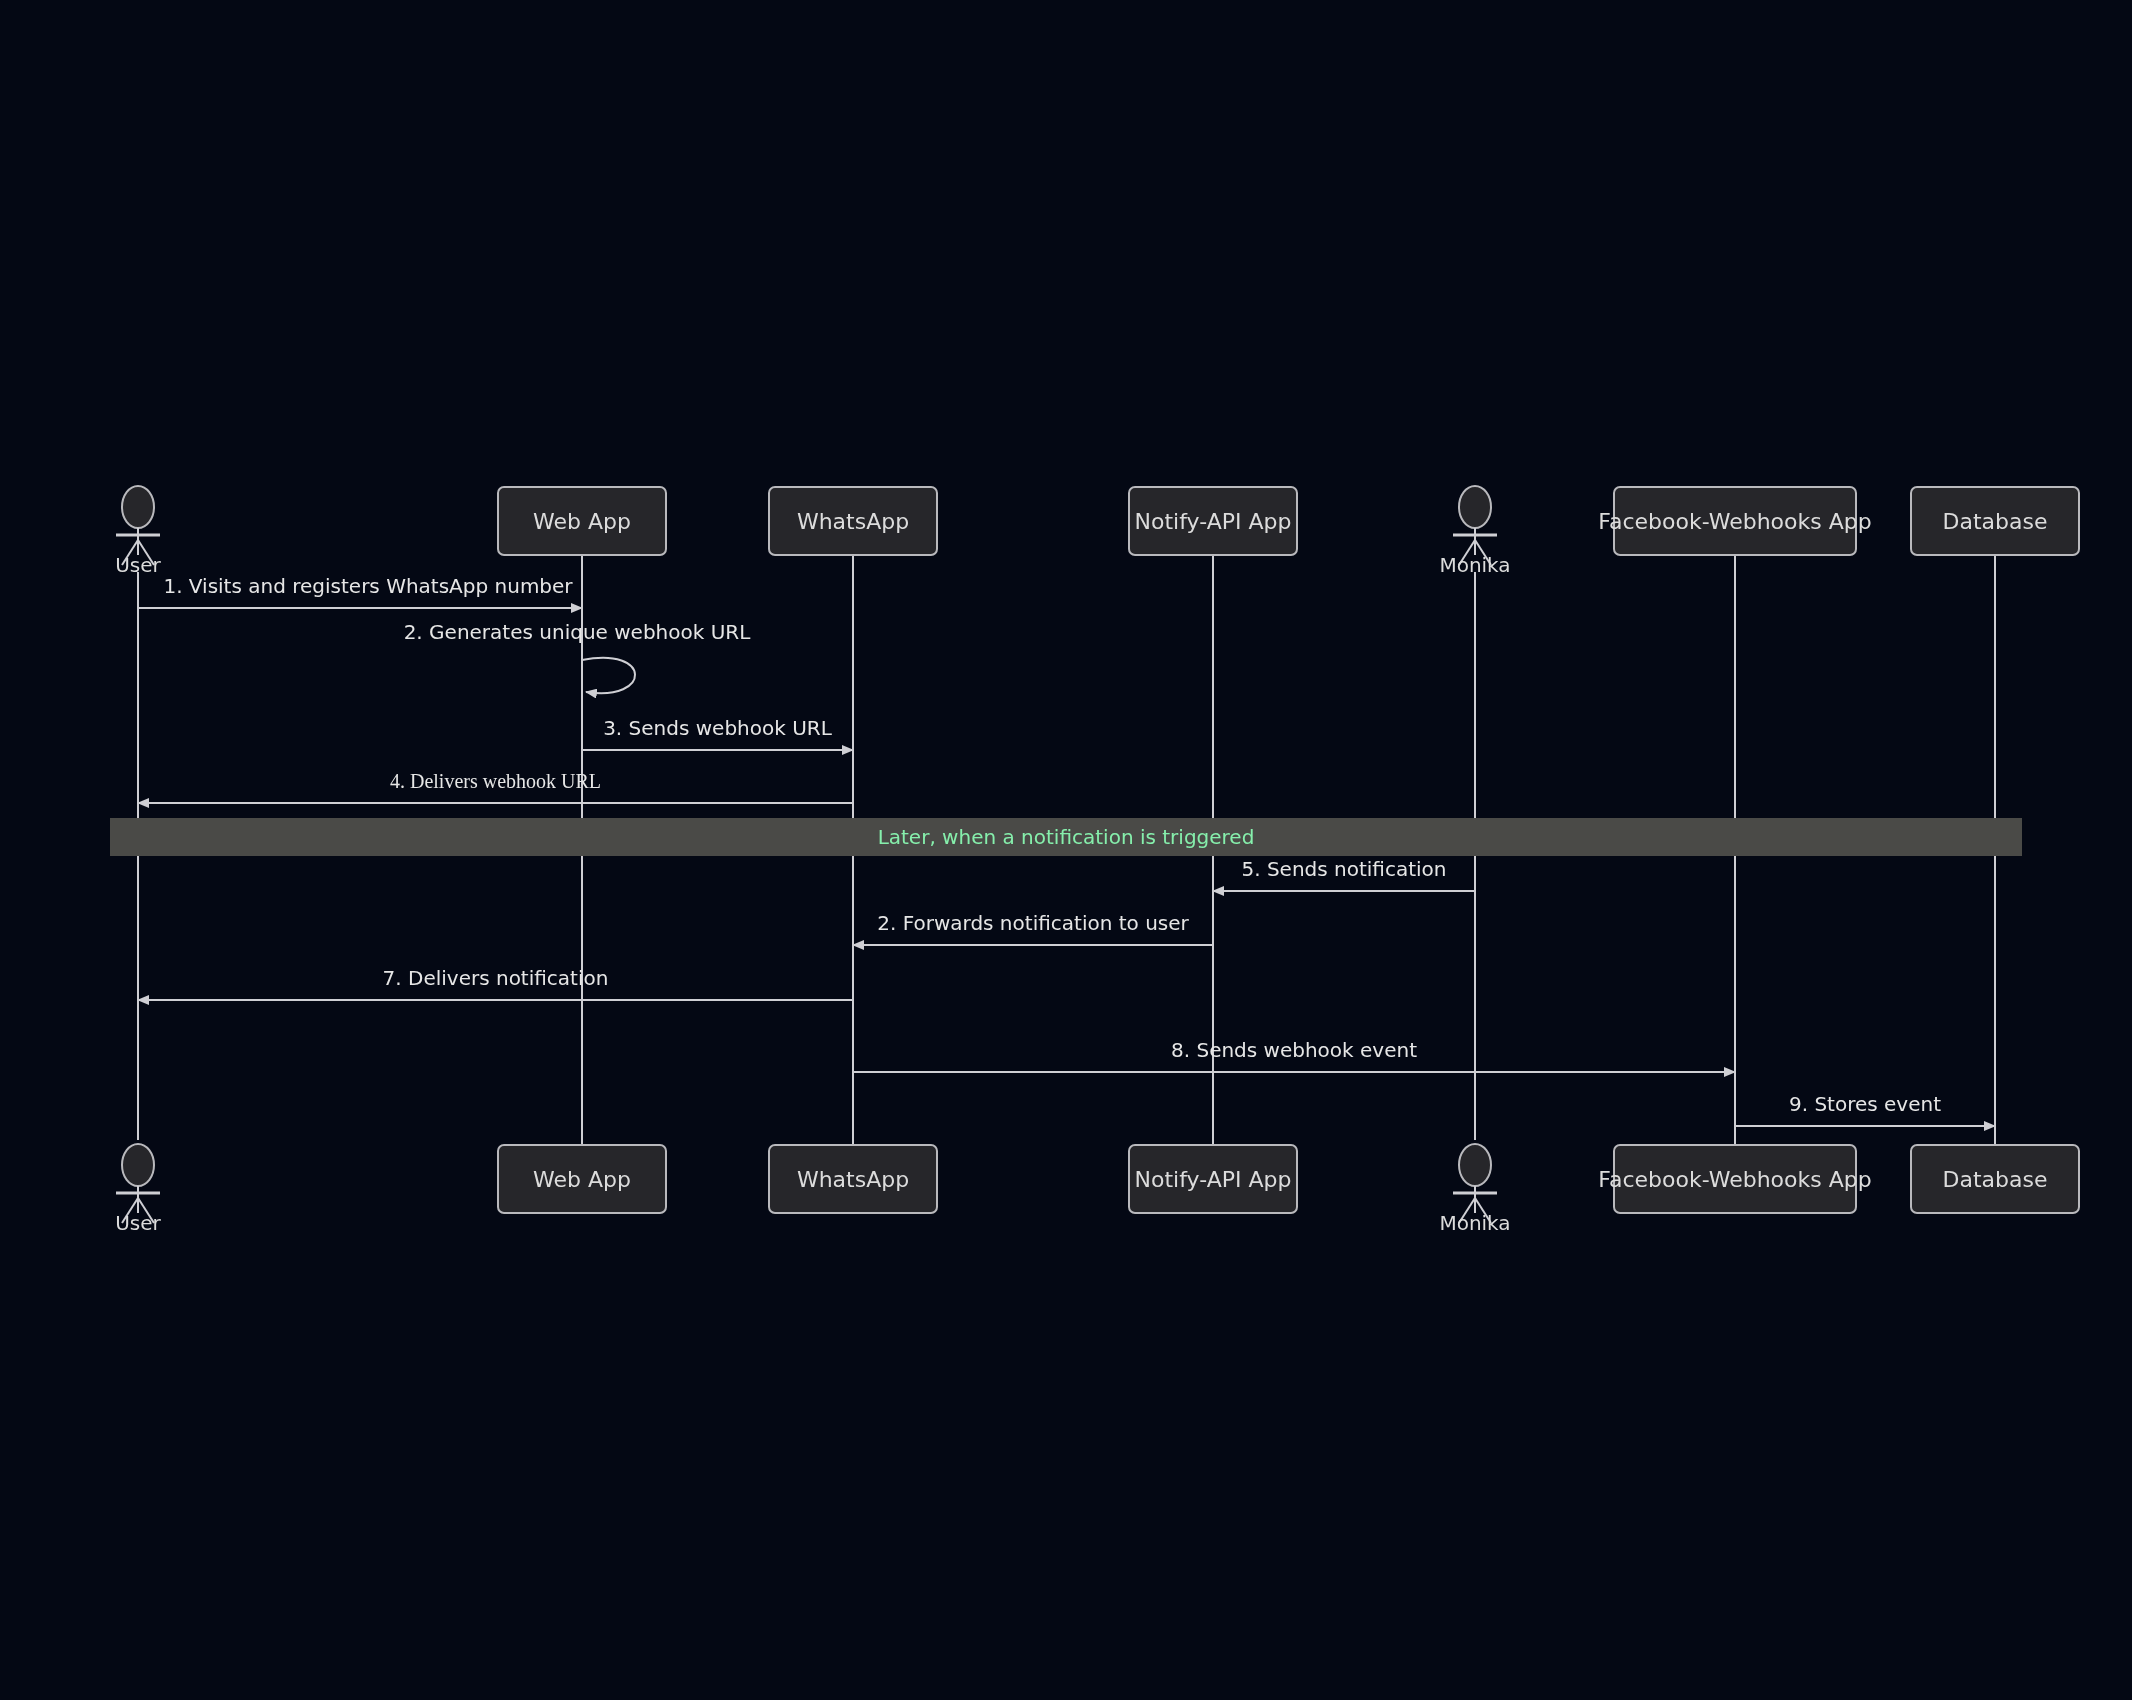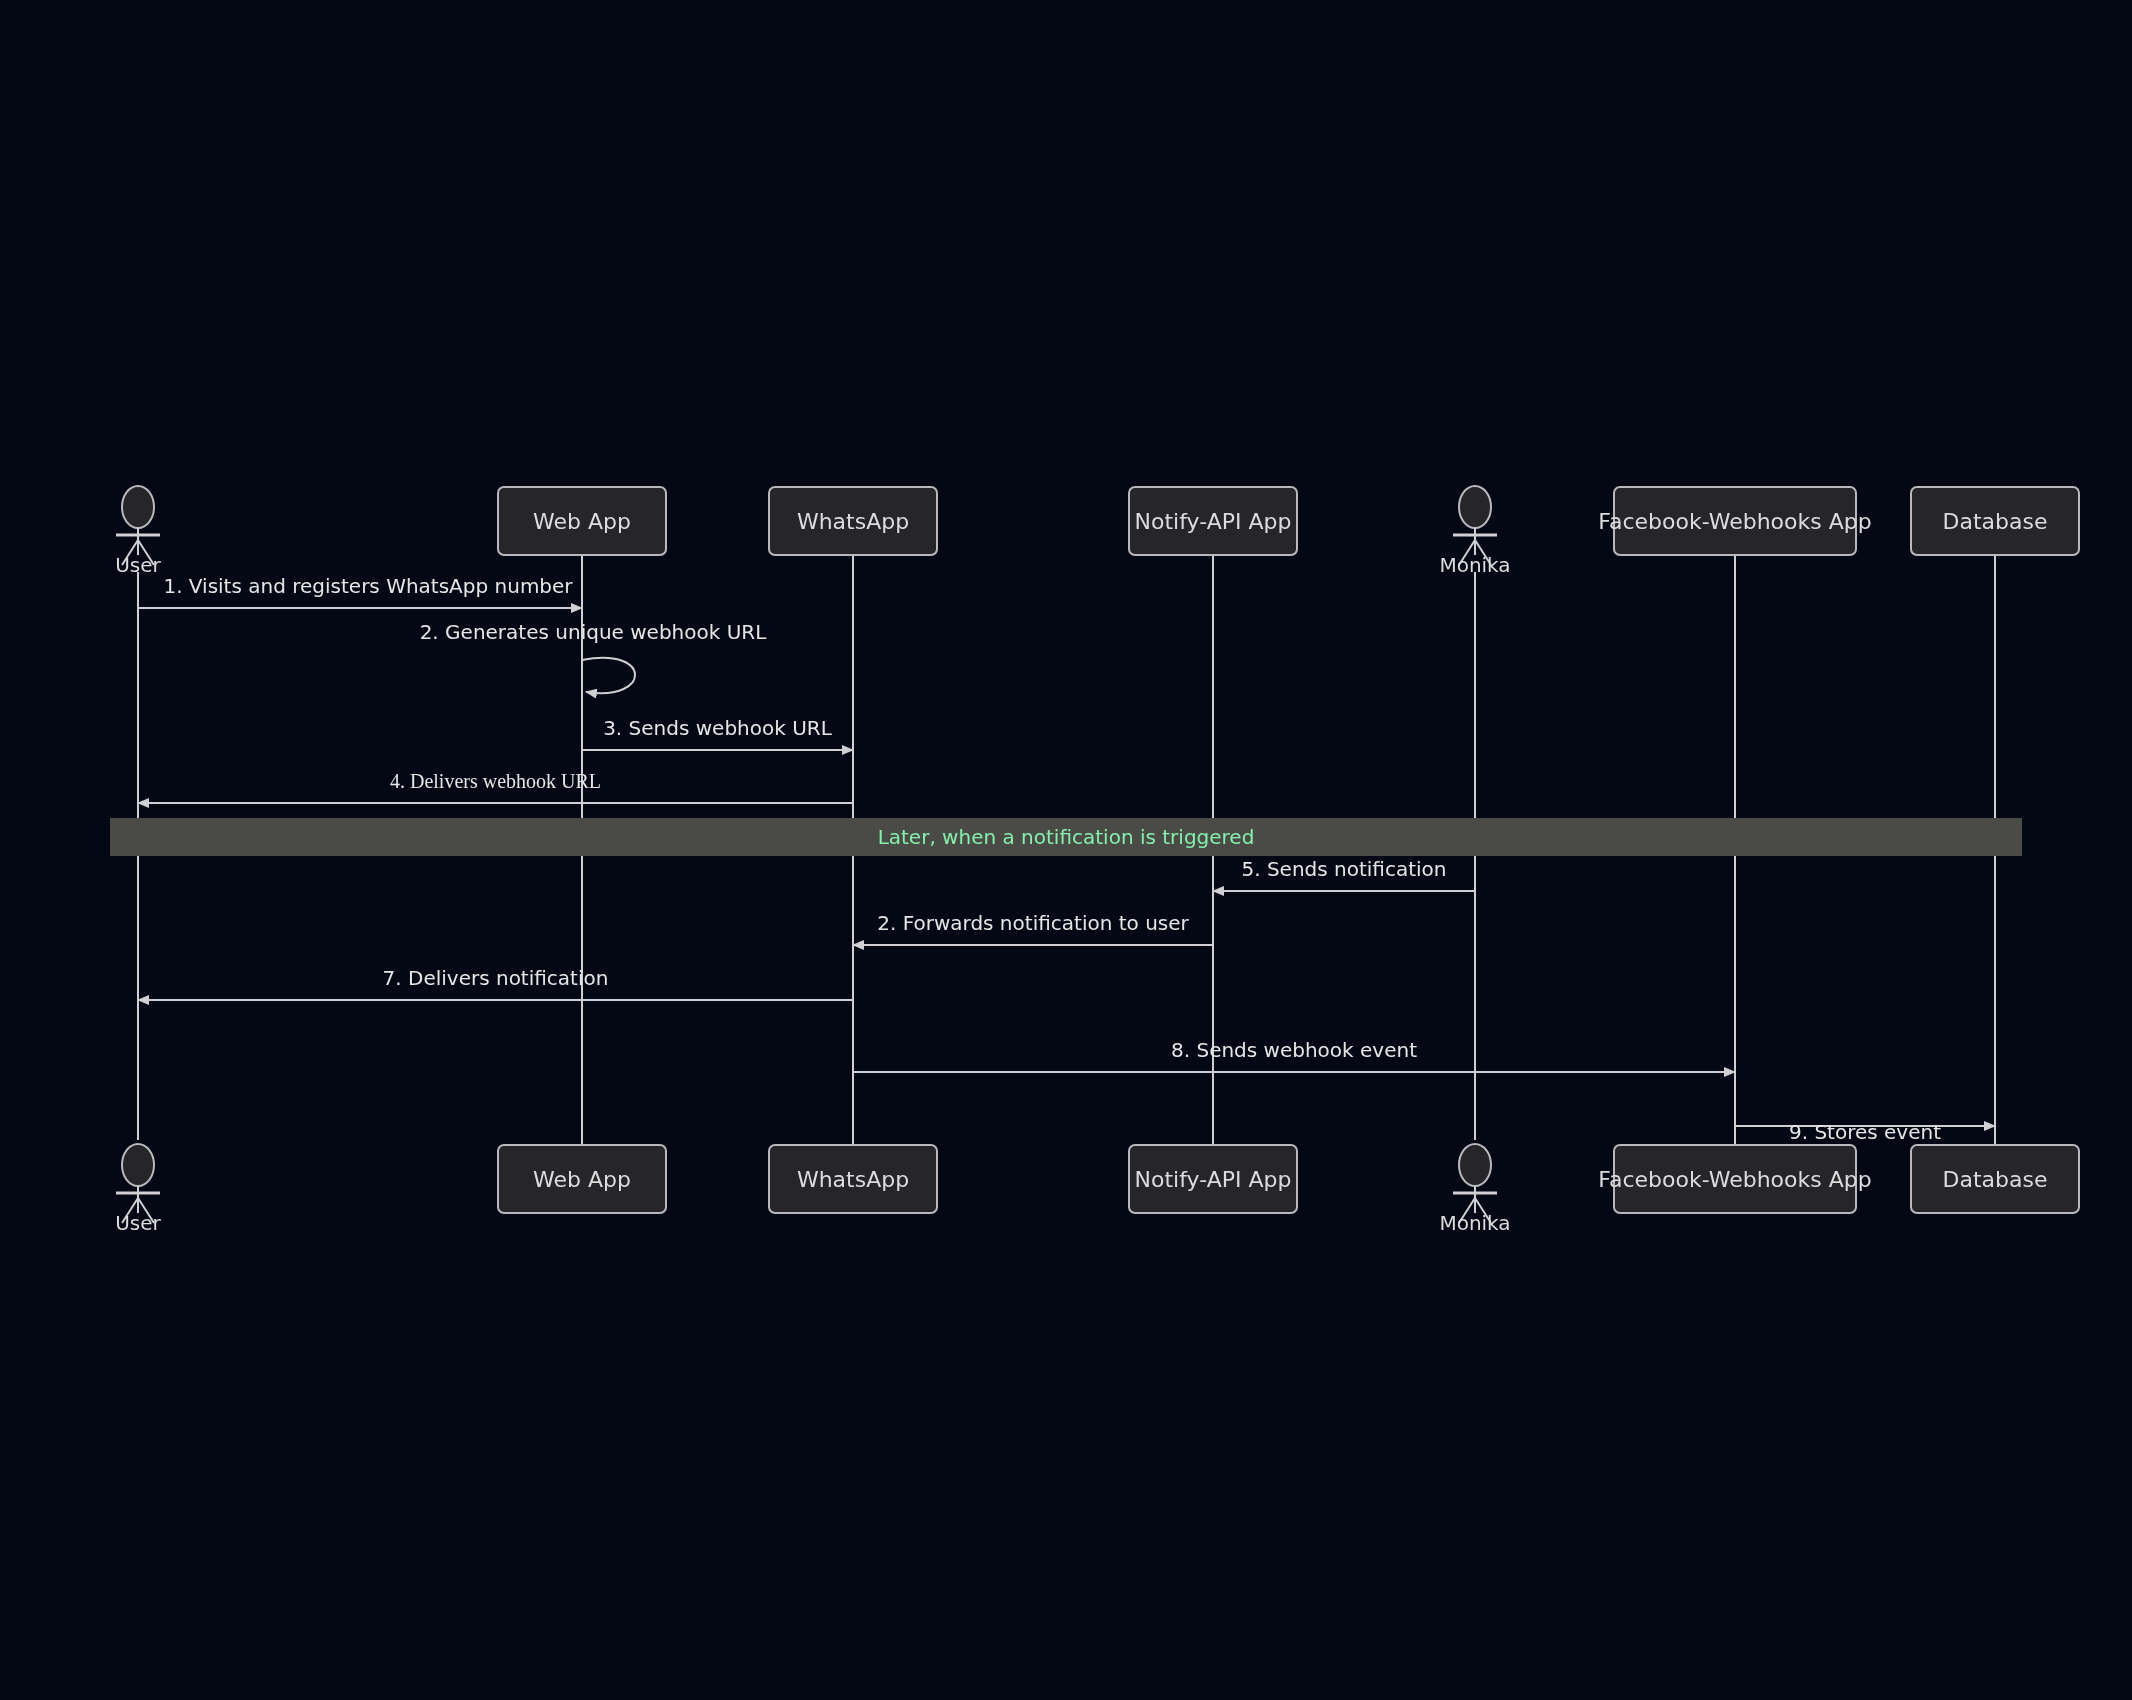--- a/index.html
+++ b/index.html
@@ -113,22 +113,22 @@
       <div class="pbox-label" style="left: 1213px; top: 521px;">Notify-API App</div>
       <div class="pbox-label" style="left: 1213px; top: 1179px;">Notify-API App</div>
       <div class="actor-label" style="left: 1475px; top: 565px;">Monika</div>
       <div class="actor-label" style="left: 1475px; top: 1223px;">Monika</div>
       <div class="pbox-label" style="left: 1735px; top: 521px;">Facebook-Webhooks App</div>
       <div class="pbox-label" style="left: 1735px; top: 1179px;">Facebook-Webhooks App</div>
       <div class="pbox-label" style="left: 1995px; top: 521px;">Database</div>
       <div class="pbox-label" style="left: 1995px; top: 1179px;">Database</div>
       <div class="note-label" style="left: 1066px; top: 837px;">Later, when a notification is triggered</div>
       <div class="msg-label" style="left: 360px; top: 586px; margin-left: 8px;">1. Visits and registers WhatsApp number</div>
-      <div class="msg-label" style="left: 577px; top: 632px; margin-left: 16px;">2. Generates unique webhook URL</div>
+      <div class="msg-label" style="left: 577px; top: 632px;">2. Generates unique webhook URL</div>
       <div class="msg-label" style="left: 717.5px; top: 728px;">3. Sends webhook URL</div>
       <div class="msg-label" style="left: 495.5px; top: 781px; font-family: Liberation Serif, serif;">4. Delivers webhook URL</div>
       <div class="msg-label" style="left: 1344px; top: 869px;">5. Sends notification</div>
       <div class="msg-label" style="left: 1033px; top: 923px;">2. Forwards notification to user</div>
       <div class="msg-label" style="left: 495.5px; top: 978px;">7. Delivers notification</div>
       <div class="msg-label" style="left: 1294px; top: 1050px;">8. Sends webhook event</div>
-      <div class="msg-label" style="left: 1865px; top: 1104px; margin-top: 28px;">9. Stores event</div>
+      <div class="msg-label" style="left: 1865px; top: 1104px;">9. Stores event</div>
     </div>
 </div>
 
 </body></html>

